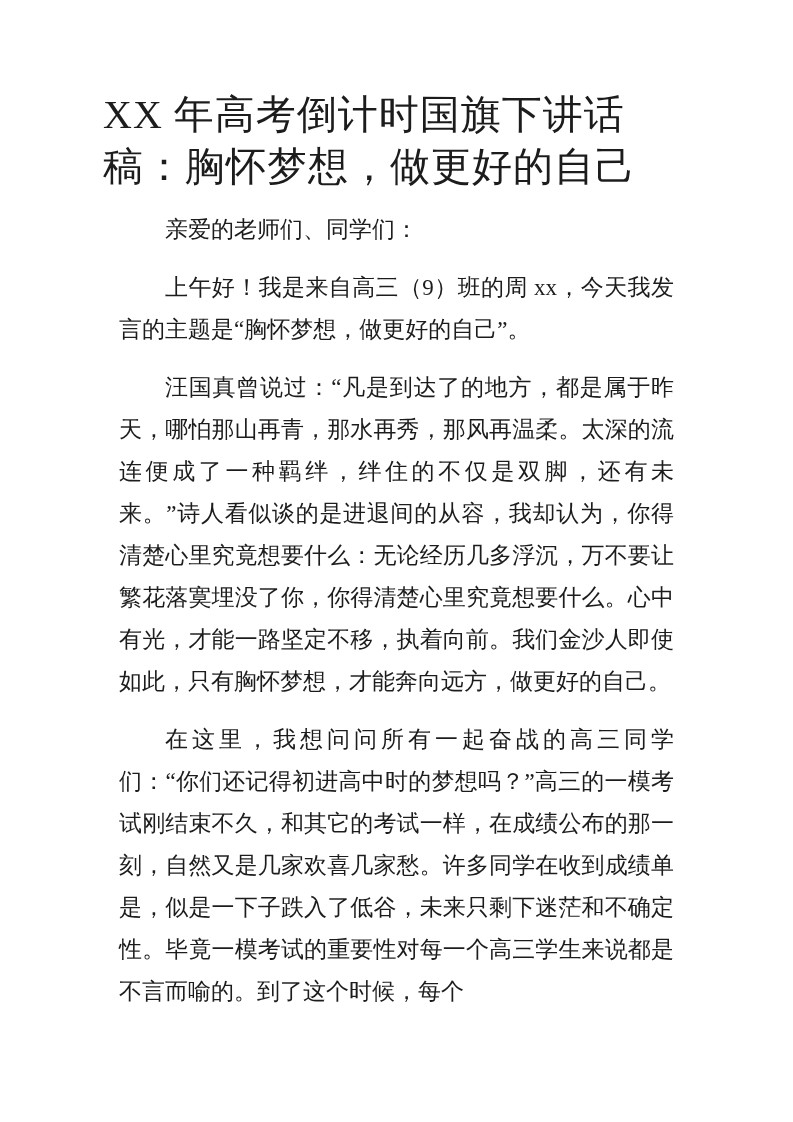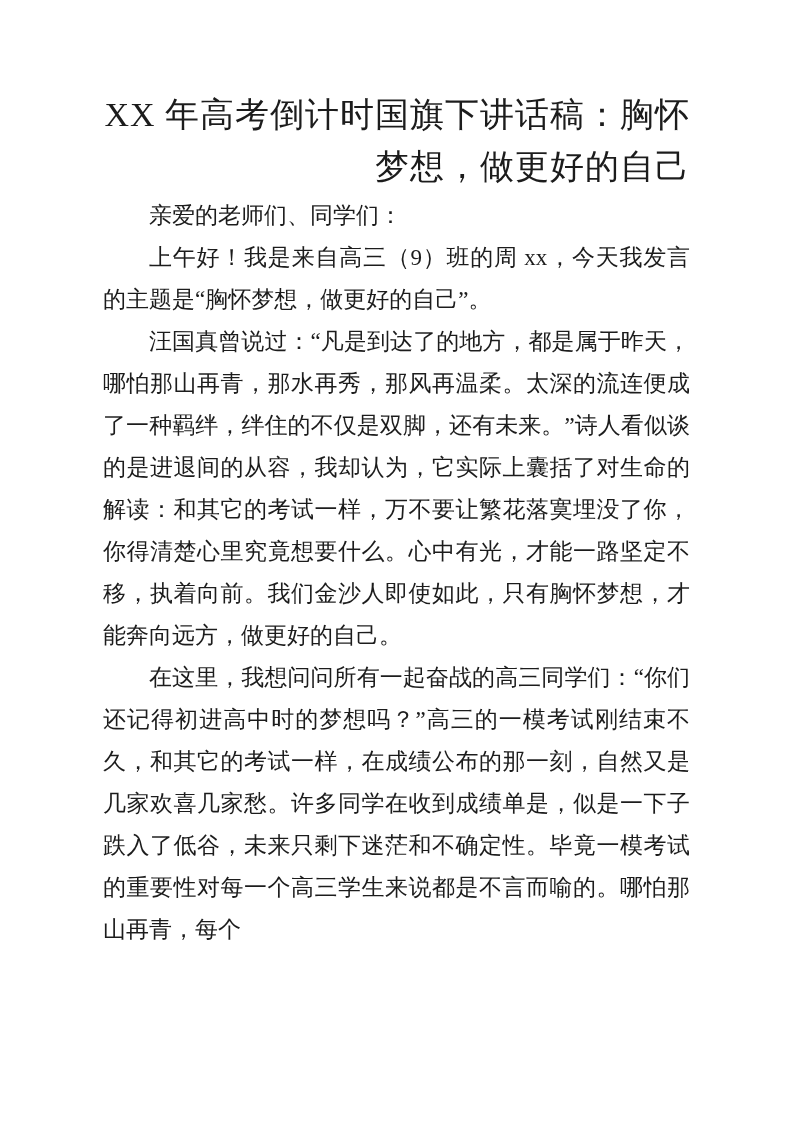--- a/index.html
+++ b/index.html
@@ -14,43 +14,43 @@
     margin: 0 auto;
     background: #ffffff;
     color: #1c1c1c;
     overflow: hidden;
     box-sizing: border-box;
     padding: 89px 103px 0 103px;
     font-family: "Liberation Serif", "DejaVu Serif", serif;
   }
   .doc-title {
     margin: 0;
-    font-size: 34px;
+    font-size: 40px;
     line-height: 52px;
     font-weight: normal;
-    text-align: right;
+    text-align: left;
     letter-spacing: 1px;
   }
   .doc-body {
     margin-top: 2px;
   }
   .doc-body p {
-    margin: 0;
+    margin: 16px;
     font-size: 23px;
     line-height: 42px;
     text-align: justify;
     text-indent: 2em;
     word-break: break-all;
   }
 </style>
 </head>
 <body>
 
 <div class="page">
   <h1 class="doc-title">XX 年高考倒计时国旗下讲话稿：胸怀梦想，做更好的自己</h1>
 
   <div class="doc-body">
     <p>亲爱的老师们、同学们：</p>
     <p>上午好！我是来自高三（9）班的周 xx，今天我发言的主题是“胸怀梦想，做更好的自己”。</p>
-    <p>汪国真曾说过：“凡是到达了的地方，都是属于昨天，哪怕那山再青，那水再秀，那风再温柔。太深的流连便成了一种羁绊，绊住的不仅是双脚，还有未来。”诗人看似谈的是进退间的从容，我却认为，它实际上囊括了对生命的解读：和其它的考试一样，万不要让繁花落寞埋没了你，你得清楚心里究竟想要什么。心中有光，才能一路坚定不移，执着向前。我们金沙人即使如此，只有胸怀梦想，才能奔向远方，做更好的自己。</p>
-    <p>在这里，我想问问所有一起奋战的高三同学们：“你们还记得初进高中时的梦想吗？”高三的一模考试刚结束不久，和其它的考试一样，在成绩公布的那一刻，自然又是几家欢喜几家愁。许多同学在收到成绩单是，似是一下子跌入了低谷，未来只剩下迷茫和不确定性。毕竟一模考试的重要性对每一个高三学生来说都是不言而喻的。哪怕那山再青，每个</p>
+    <p>汪国真曾说过：“凡是到达了的地方，都是属于昨天，哪怕那山再青，那水再秀，那风再温柔。太深的流连便成了一种羁绊，绊住的不仅是双脚，还有未来。”诗人看似谈的是进退间的从容，我却认为，你得清楚心里究竟想要什么：无论经历几多浮沉，万不要让繁花落寞埋没了你，你得清楚心里究竟想要什么。心中有光，才能一路坚定不移，执着向前。我们金沙人即使如此，只有胸怀梦想，才能奔向远方，做更好的自己。</p>
+    <p>在这里，我想问问所有一起奋战的高三同学们：“你们还记得初进高中时的梦想吗？”高三的一模考试刚结束不久，和其它的考试一样，在成绩公布的那一刻，自然又是几家欢喜几家愁。许多同学在收到成绩单是，似是一下子跌入了低谷，未来只剩下迷茫和不确定性。毕竟一模考试的重要性对每一个高三学生来说都是不言而喻的。到了这个时候，每个</p>
   </div>
 </div>
 
 </body></html>

